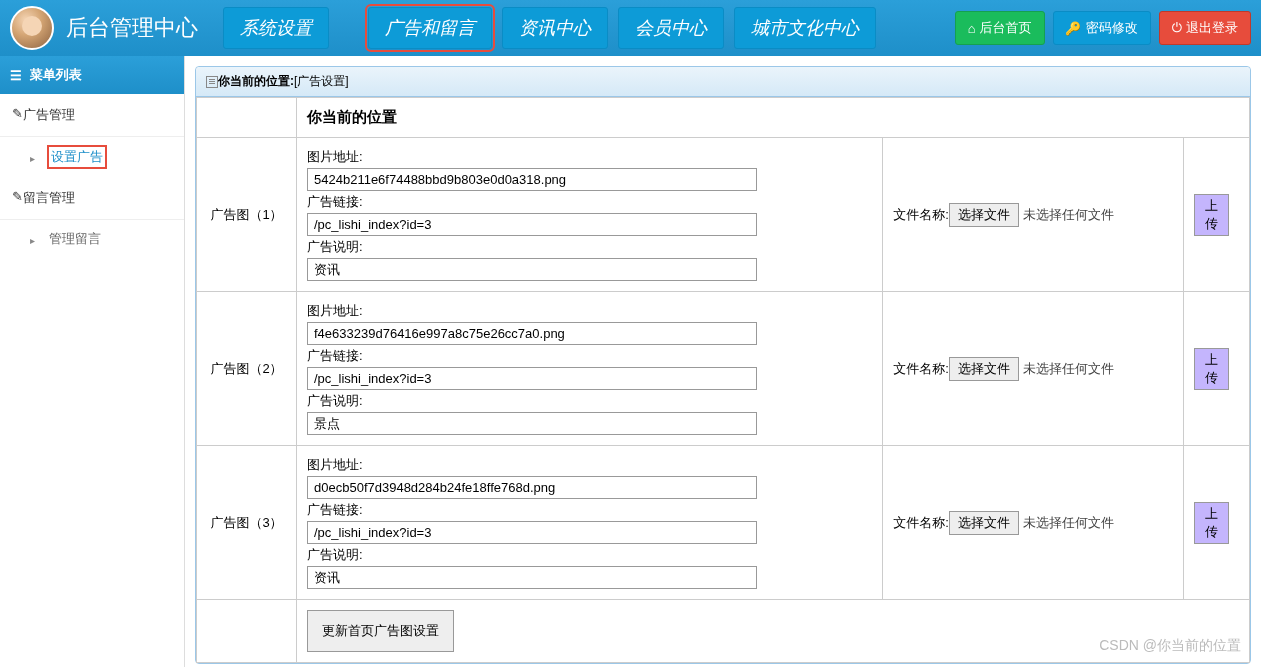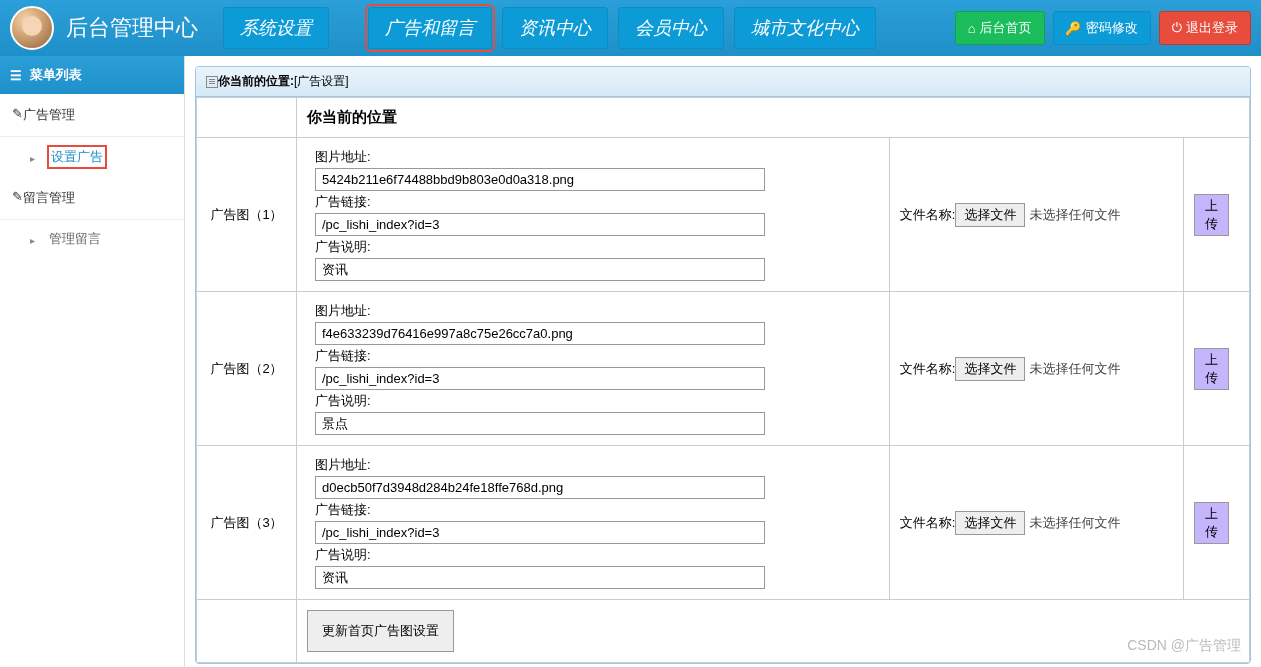--- a/index.html
+++ b/index.html
@@ -33,21 +33,21 @@
     .content { flex: 1; padding: 10px; }
     .content-panel { border: 1px solid #9bc7e8; border-radius: 4px; background: #fff; }
     .breadcrumb-bar { background: linear-gradient(#eaf4fb, #d5e9f7); border-bottom: 1px solid #9bc7e8; padding: 6px 10px; display: flex; align-items: center; gap: 0; font-size: 12px; border-radius: 4px 4px 0 0; }
     .page-icon { width: 12px; height: 12px; border: 1px solid #888; display: inline-block; position: relative; }
     .page-icon::after { content: ''; position: absolute; top: 2px; left: 2px; right: 2px; height: 1px; background: #888; box-shadow: 0 2px 0 #888, 0 4px 0 #888; }
     
     .ad-table { width: 100%; border-collapse: collapse; }
     .ad-table td { border: 1px solid #ccc; padding: 8px 10px; vertical-align: middle; }
     .ad-table th { border: 1px solid #ccc; padding: 10px; text-align: left; font-weight: bold; font-size: 15px; }
     .ad-label-col { width: 100px; text-align: center; }
-    .field-group { margin: 2px 8px; }
+    .field-group { margin: 2px 0; }
     .field-label { display: block; margin: 2px 0; }
     .text-input { width: 450px; padding: 3px 6px; border: 1px solid #999; font-size: 13px; }
     .file-col { white-space: nowrap; }
     .file-btn { padding: 2px 8px; border: 1px solid #999; background: #eee; cursor: pointer; font-size: 13px; }
     .file-status { margin-left: 4px; color: #444; }
     .upload-btn { padding: 2px 10px; border: 1px solid #999; background: #c4b5fd; cursor: pointer; font-size: 13px; }
     .upload-col { width: 60px; text-align: right; padding-right: 20px !important; }
     .submit-btn { padding: 11px 14px; border: 1px solid #999; background: #eee; cursor: pointer; font-size: 13px; margin: 2px 0; }
     
     .watermark { position: fixed; bottom: 12px; right: 20px; color: #bbb; font-size: 14px; }
@@ -194,13 +194,13 @@
           <td colspan="3">
             <button class="submit-btn">更新首页广告图设置</button>
           </td>
         </tr>
       </tbody>
         </table>
     </div>
   </div>
 </div>
 
-<div class="watermark">CSDN @广告管理</div>
+<div class="watermark">CSDN @你当前的位置</div>
 
 </body></html>

